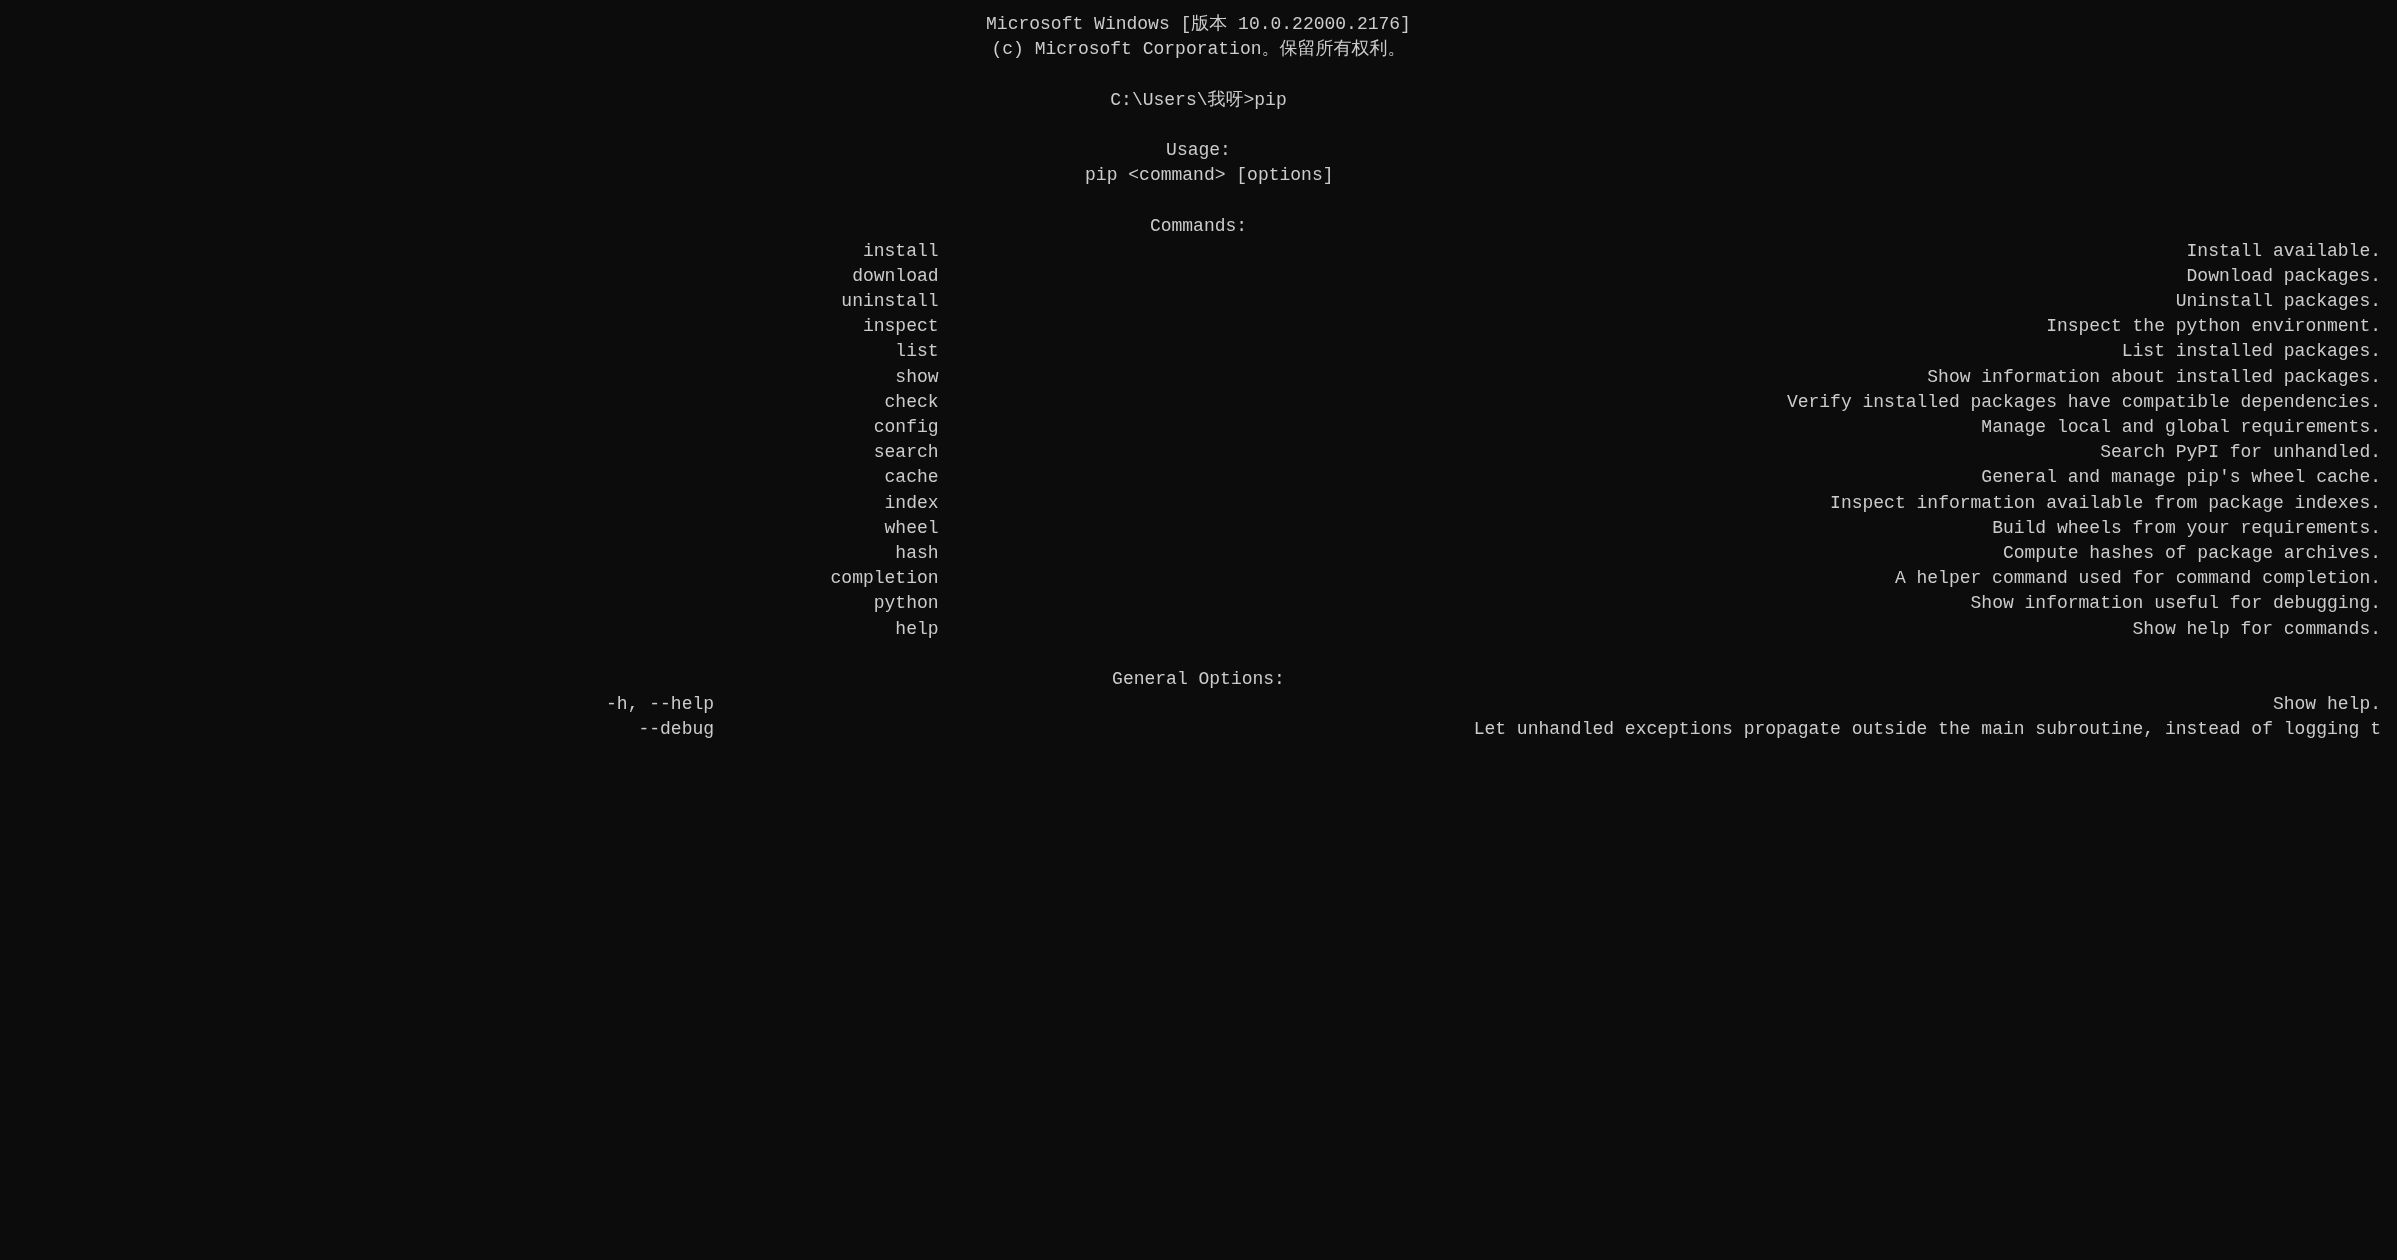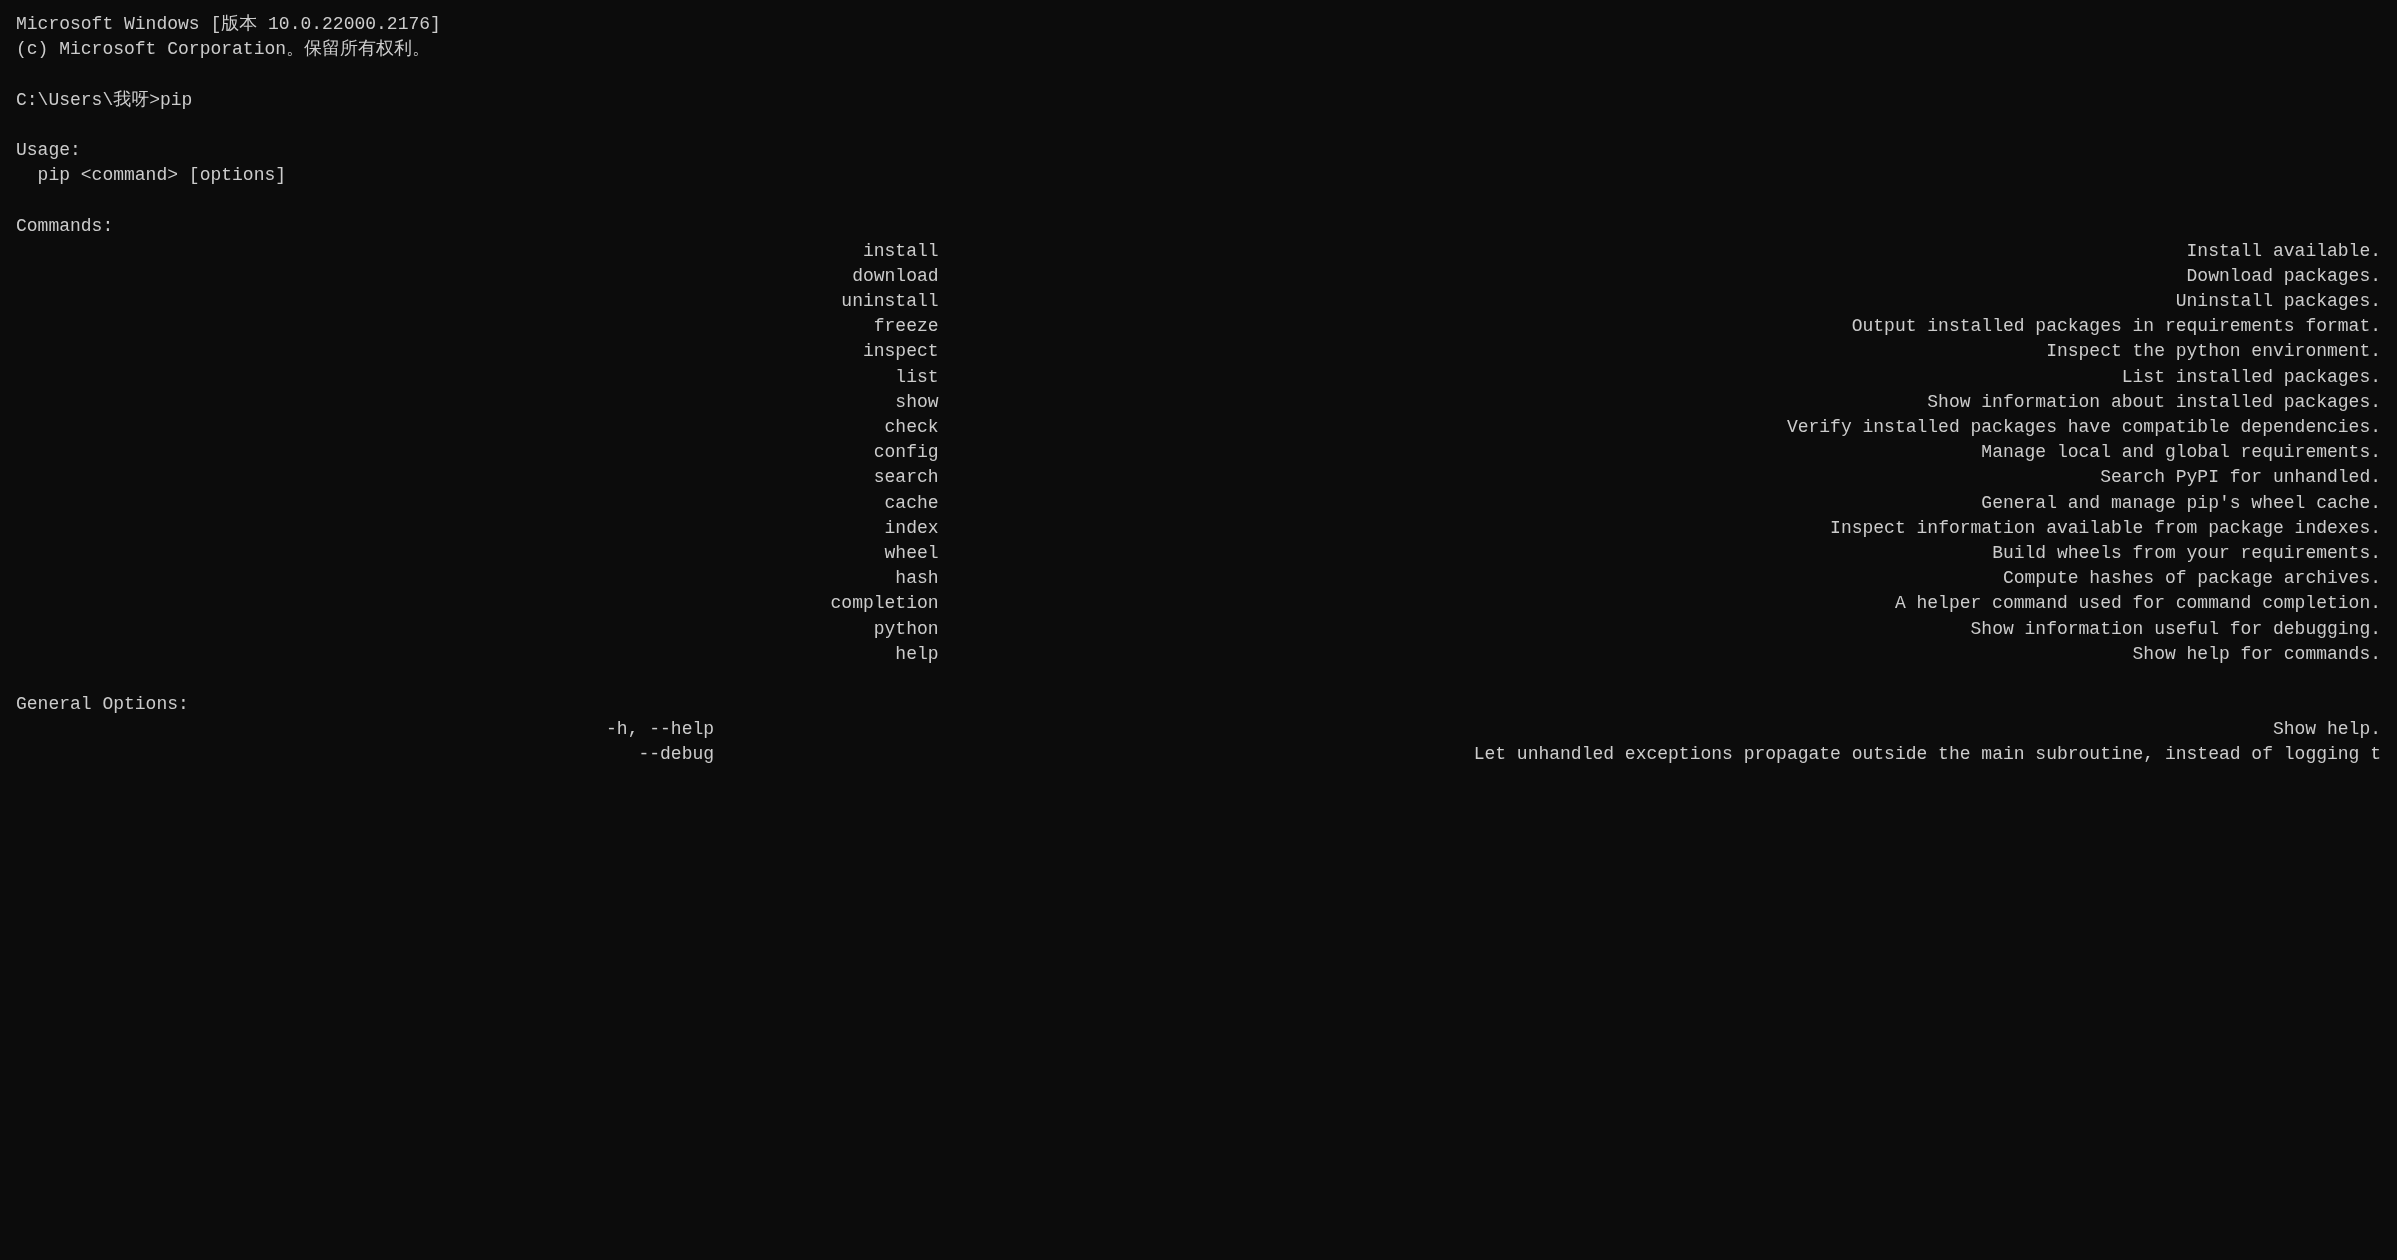--- a/index.html
+++ b/index.html
@@ -14,20 +14,21 @@
       font-size: 18px;
       line-height: 1.4;
       padding: 12px 16px;
       width: 2397px;
       min-height: 1260px;
       overflow-x: hidden;
     }
     .terminal-line {
       white-space: pre;
       display: block;
+      text-align: center;
     }
     .command-table {
       display: table;
       width: 100%;
       text-align: right;
     }
     .command-row {
       display: table-row;
     }
     .command-name {
@@ -63,24 +64,20 @@
       <div class="command-name">install</div>
       <div class="command-desc">Install available.</div>
     </div>
     <div class="command-row">
       <div class="command-name">download</div>
       <div class="command-desc">Download packages.</div>
     </div>
     <div class="command-row">
       <div class="command-name">uninstall</div>
       <div class="command-desc">Uninstall packages.</div>
-    </div>
-    <div class="command-row">
-      <div class="command-name">freeze</div>
-      <div class="command-desc">Output installed packages in requirements format.</div>
     </div>
     <div class="command-row">
       <div class="command-name">inspect</div>
       <div class="command-desc">Inspect the python environment.</div>
     </div>
     <div class="command-row">
       <div class="command-name">list</div>
       <div class="command-desc">List installed packages.</div>
     </div>
     <div class="command-row">

